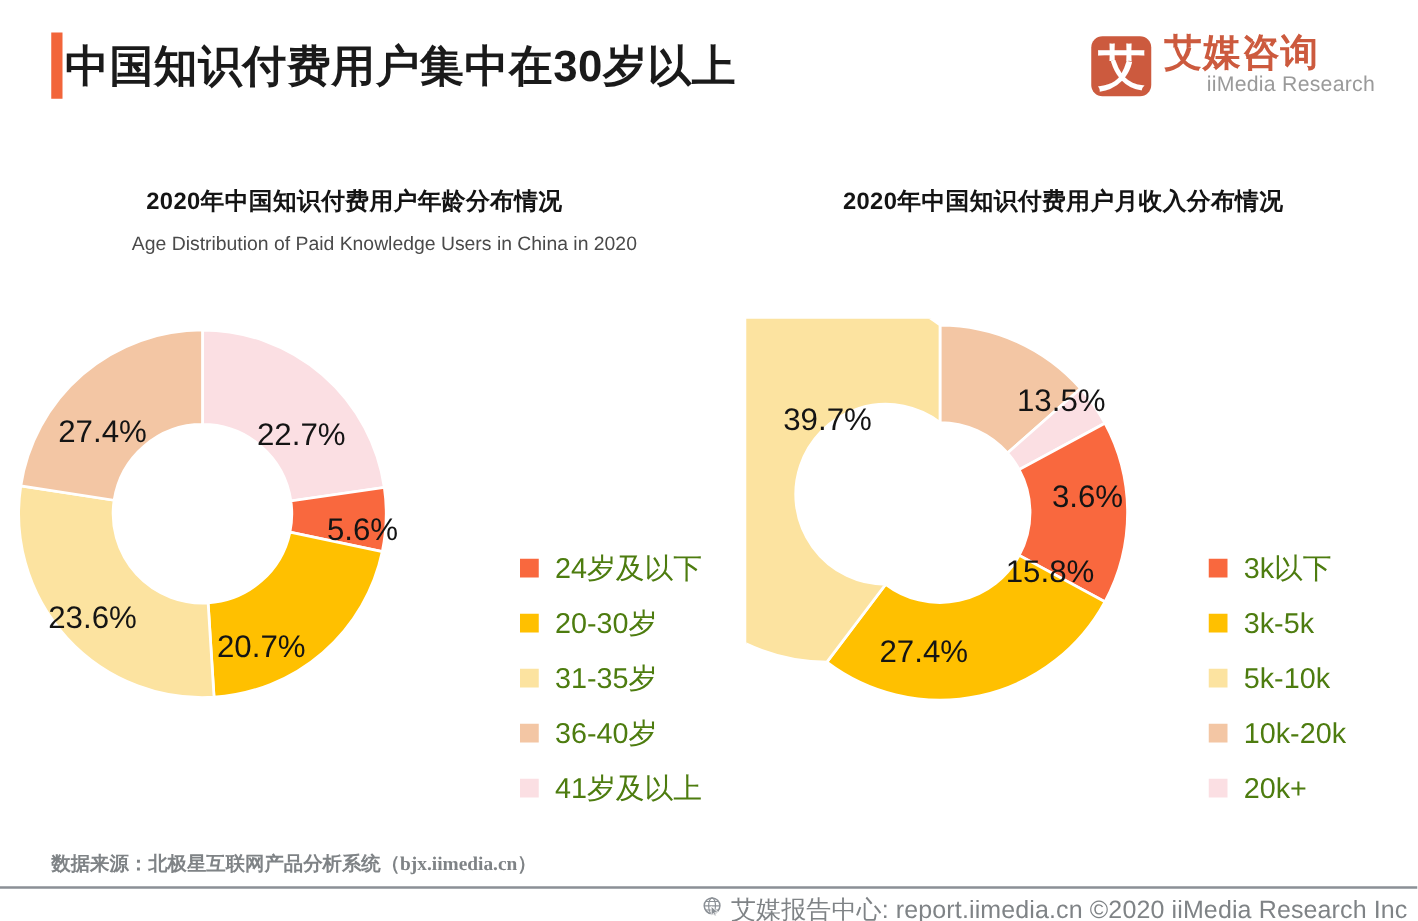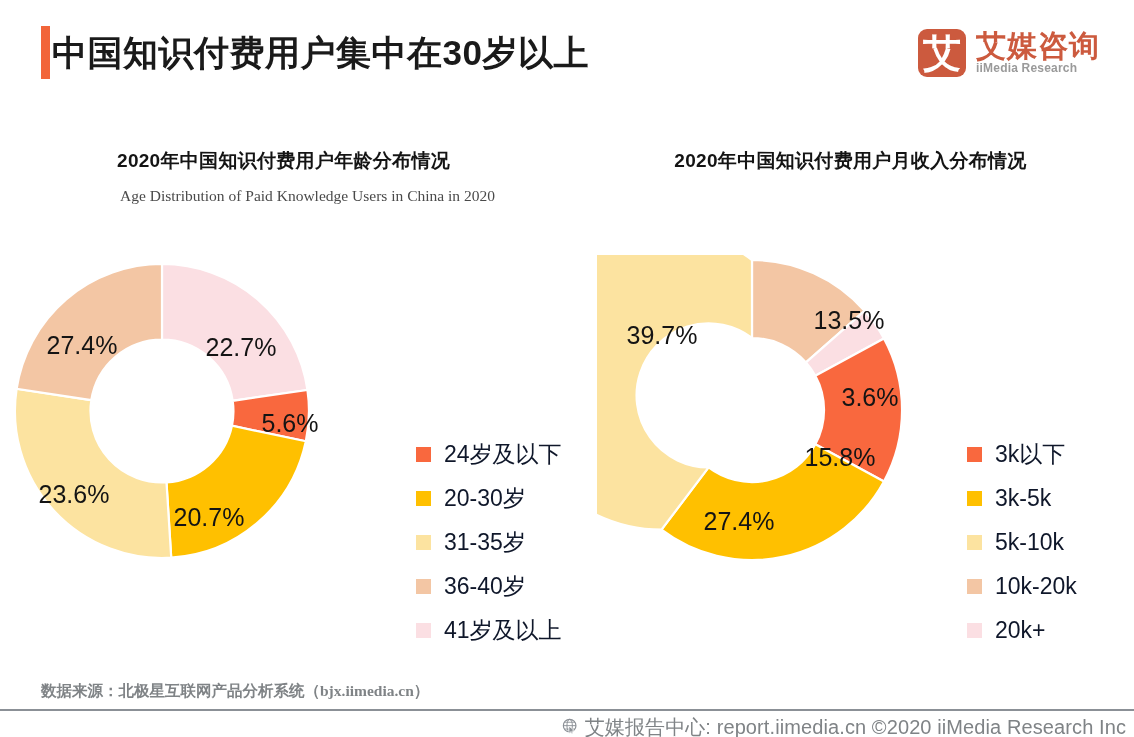--- a/index.html
+++ b/index.html
@@ -34,37 +34,37 @@
     position:absolute; inset:0; color:#fff; font-size:38px; line-height:48px;
     text-align:center; font-family:"DejaVu Sans","Liberation Sans",sans-serif;
     font-weight:700;
   }
   .logo-text { margin-left:10px; }
   .logo-cn {
     font-size:30px; color:#CC5A3E; font-weight:700; line-height:1.02;
     letter-spacing:1px; white-space:nowrap;
   }
   .logo-en {
-    font-size:12px; color:#9a9a9a; font-weight:700; line-height:1.1;
-    letter-spacing:0.2px; margin-top:1px; white-space:nowrap;
+    font-size:17px; color:#9a9a9a; font-weight:400; line-height:1.1;
+    letter-spacing:0.2px; margin-top:1px; white-space:nowrap;margin-left:34px;
   }
 
   
   .panel { position:absolute; top:136px; width:567px; height:540px;margin-top:12px; }
   .panel.left  { left:0px; }
   .panel.right { left:567px; }
 
   .ct-cn {
     text-align:center; font-size:19px; font-weight:700; color:#141414;
     letter-spacing:0.3px; white-space:nowrap;
   }
   .ct-en {
     text-align:center; font-size:15.5px; color:#4a4a4a; font-weight:400;
     margin-top:13px; white-space:nowrap;
-    font-family:Liberation Serif, serif;
+    font-family:Liberation Sans, sans-serif;
     padding-left:48px;
   }
 
   .chart-area { position:absolute; top:102px; left:0; width:567px; height:400px; }
 
   svg.donut { position:absolute; }
   .panel.left  svg.donut { left:12px;  top:14px; }
   .panel.right svg.donut { left:30px;  top:5px; }
 
   .slice-label {
@@ -73,21 +73,21 @@
     text-anchor:middle; dominant-baseline:middle;
   }
 
   
   .legend { position:absolute; }
   .panel.left  .legend { left:416px; top:182px; }
   .panel.right .legend { left:400px; top:182px; }
   .legend-row { display:flex; align-items:center; height:44px; }
   .swatch { width:15px; height:15px; flex:0 0 auto; }
   .legend-label {
-    margin-left:13px; font-size:23px; color:#0f172a; white-space:nowrap;
+    margin-left:13px; font-size:23px; color:#4d7c0f; white-space:nowrap;
     font-family:"Liberation Sans","DejaVu Sans",sans-serif;
   }
 
   
   .source-note {
     position:absolute; left:41px; top:681px;
     font-family:"Liberation Serif","DejaVu Serif",serif;
     font-size:15.5px; color:#7f8386; font-weight:700; white-space:nowrap;
   }
   .footer-rule {

